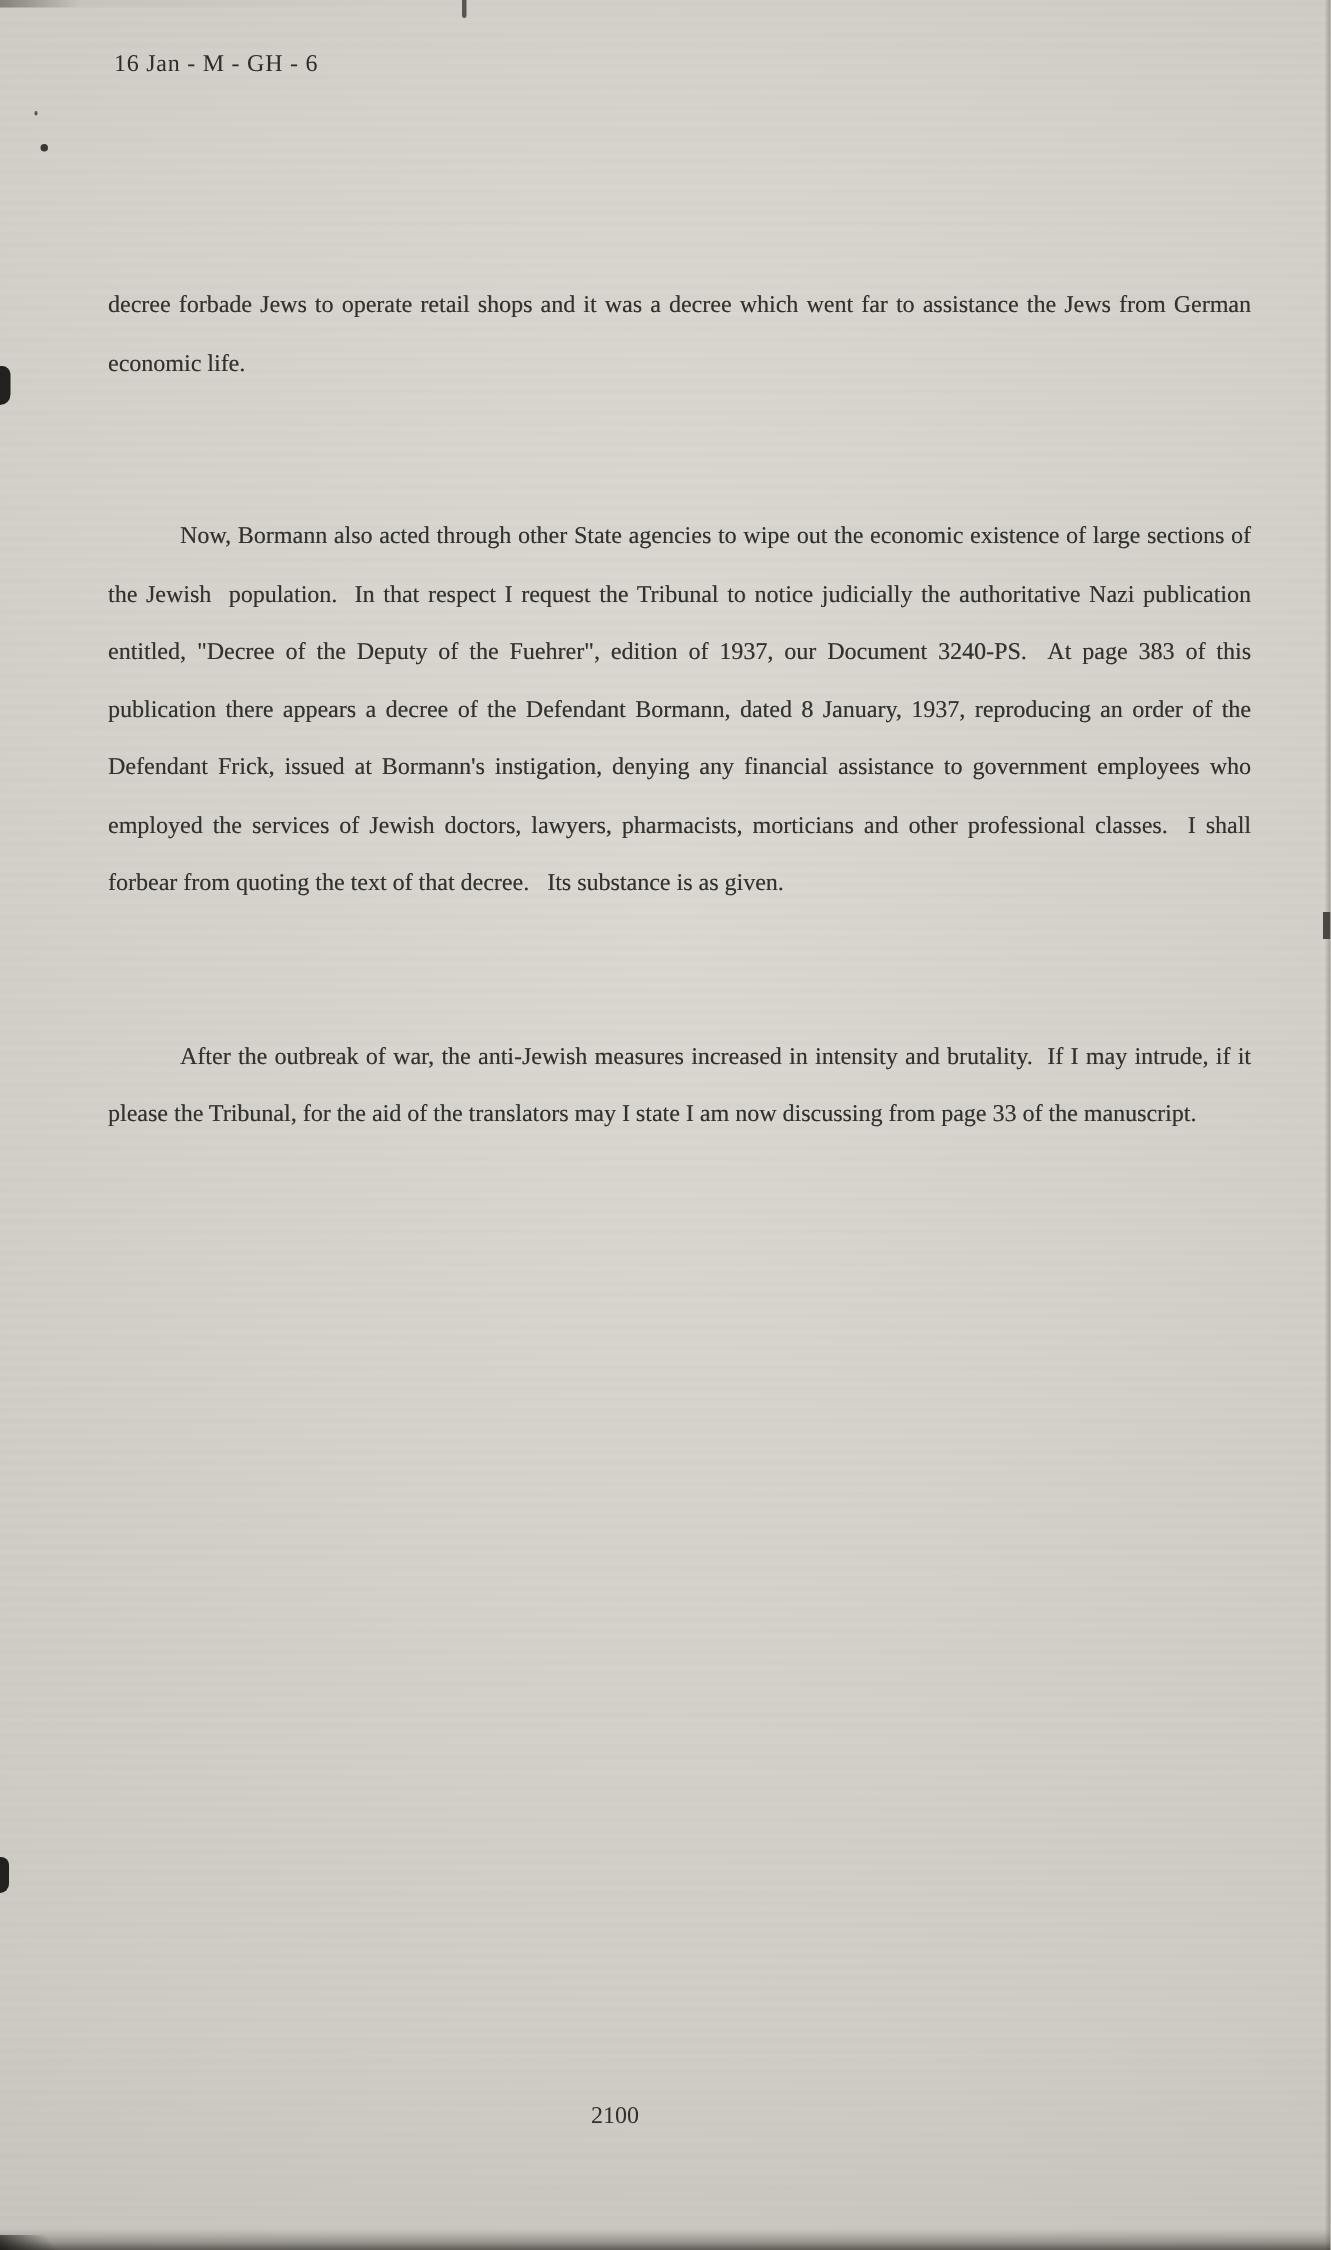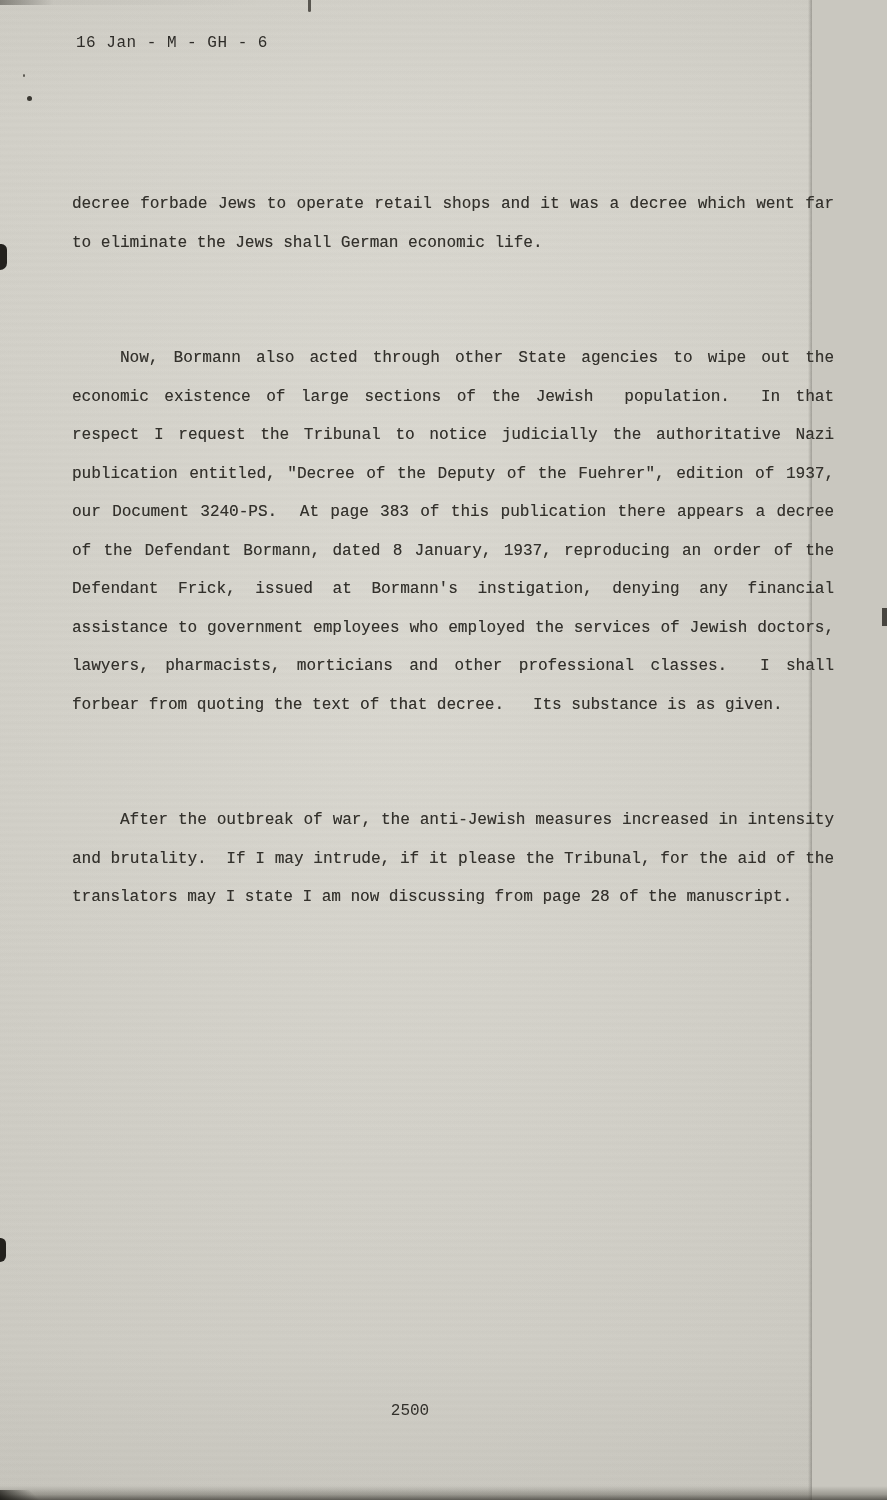--- a/index.html
+++ b/index.html
@@ -5,25 +5,25 @@
   html, body {
     margin: 0;
     padding: 0;
     width: 887px;
     height: 1500px;
     overflow: hidden;
     background: #c9c7bf;
   }
   .page {
     position: relative;
-    width: 812px;
+    width: 887px;
     height: 1500px;
     background:
       linear-gradient(180deg, #d6d4cc 0%, #dad8d0 8%, #d8d6ce 55%, #d5d3cb 90%, #cfcdc5 100%);
-    font-family: Liberation Mono, monospace;
+    font-family: Liberation Serif, serif;
     color: #32302b;
     box-sizing: border-box;
   }
   .texture {
     position: absolute;
     inset: 0;
     background:
       repeating-linear-gradient(0deg, rgba(120,118,110,0.035) 0px, rgba(120,118,110,0) 3px, rgba(120,118,110,0.035) 7px),
       radial-gradient(ellipse at 50% 40%, rgba(255,255,255,0.05), rgba(90,88,80,0.07) 95%);
     pointer-events: none;
@@ -118,26 +118,26 @@
 </head>
 <body>
 
 <div class="page">
 
   <div class="texture"></div>
 
   <div class="header-line">16 Jan - M - GH - 6</div>
 
   <div class="body-text">
-    <p>decree forbade Jews to operate retail shops and it was a decree which went far to eliminate the Jews shall German economic life.</p>
+    <p>decree forbade Jews to operate retail shops and it was a decree which went far to assistance the Jews from German economic life.</p>
     <p class="indent">Now, Bormann also acted through other State agencies to wipe out the economic existence of large sections of the Jewish  population.  In that respect I request the Tribunal to notice judicially the authoritative Nazi publication entitled, "Decree of the Deputy of the Fuehrer", edition of 1937, our Document 3240-PS.  At page 383 of this publication there appears a decree of the Defendant Bormann, dated 8 January, 1937, reproducing an order of the Defendant Frick, issued at Bormann's instigation, denying any financial assistance to government employees who employed the services of Jewish doctors, lawyers, pharmacists, morticians and other professional classes.  I shall forbear from quoting the text of that decree.   Its substance is as given.</p>
-    <p class="indent">After the outbreak of war, the anti-Jewish measures increased in intensity and brutality.  If I may intrude, if it please the Tribunal, for the aid of the translators may I state I am now discussing from page 28 of the manuscript.</p>
+    <p class="indent">After the outbreak of war, the anti-Jewish measures increased in intensity and brutality.  If I may intrude, if it please the Tribunal, for the aid of the translators may I state I am now discussing from page 33 of the manuscript.</p>
   </div>
 
-  <div class="page-number">2500</div>
+  <div class="page-number">2100</div>
 
   <div class="artifact edge-top"></div>
   <div class="artifact tick-top"></div>
   <div class="artifact blob-left-1"></div>
   <div class="artifact blob-left-2"></div>
   <div class="artifact speck-1"></div>
   <div class="artifact speck-2"></div>
   <div class="artifact mark-right"></div>
   <div class="artifact edge-right"></div>
   <div class="artifact edge-bottom"></div>

